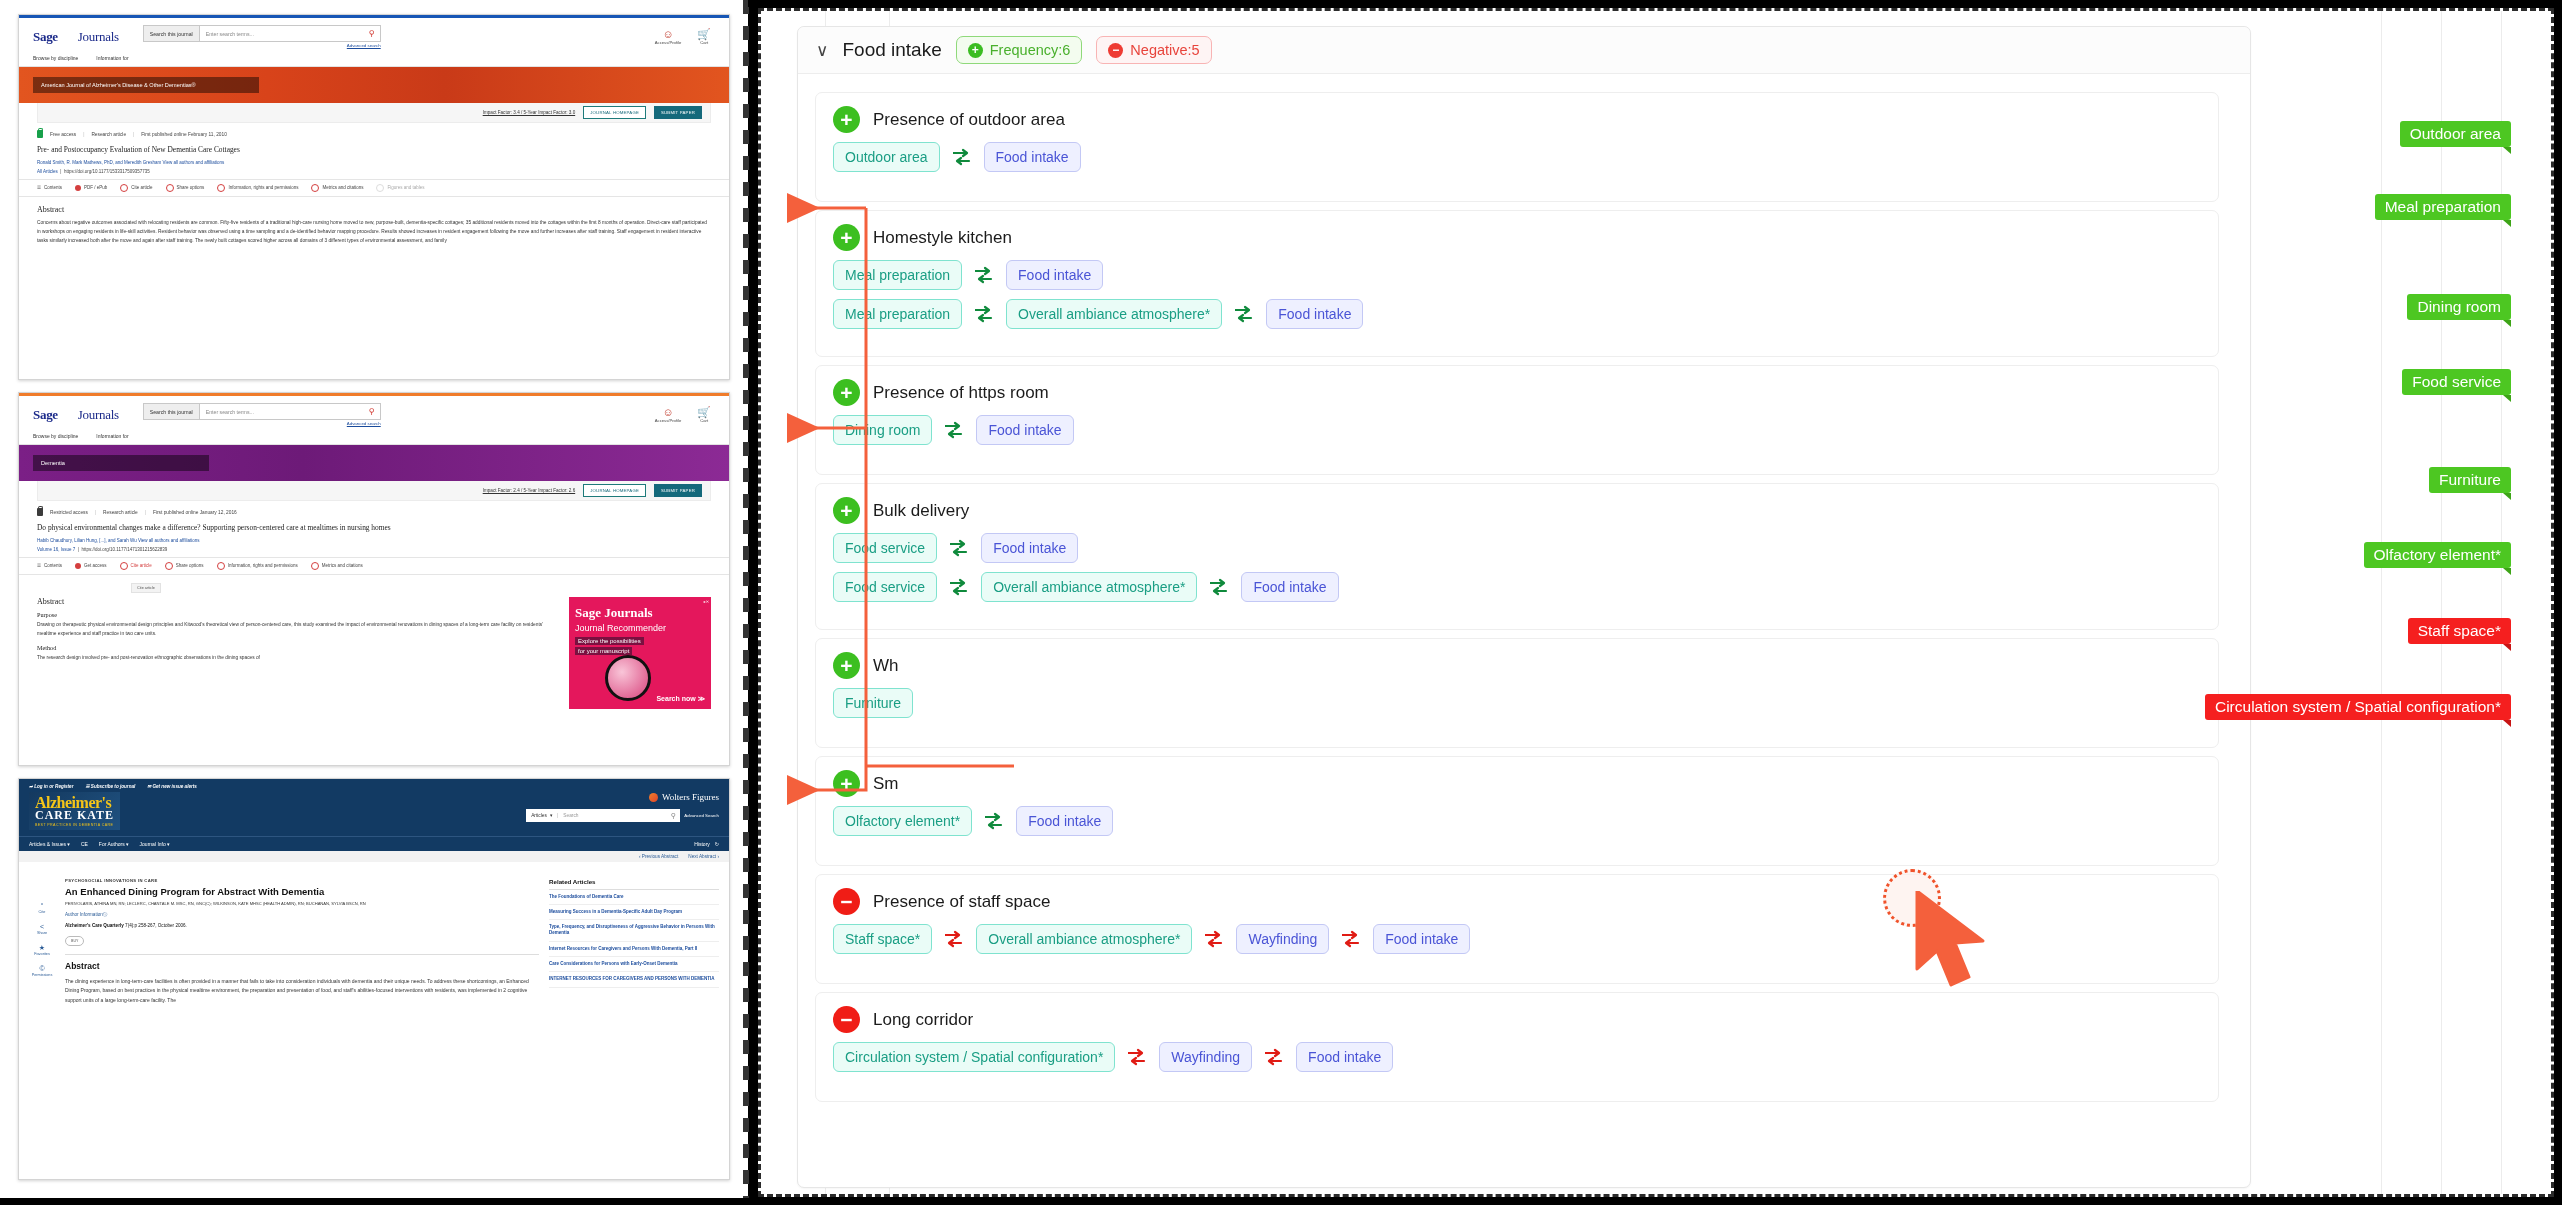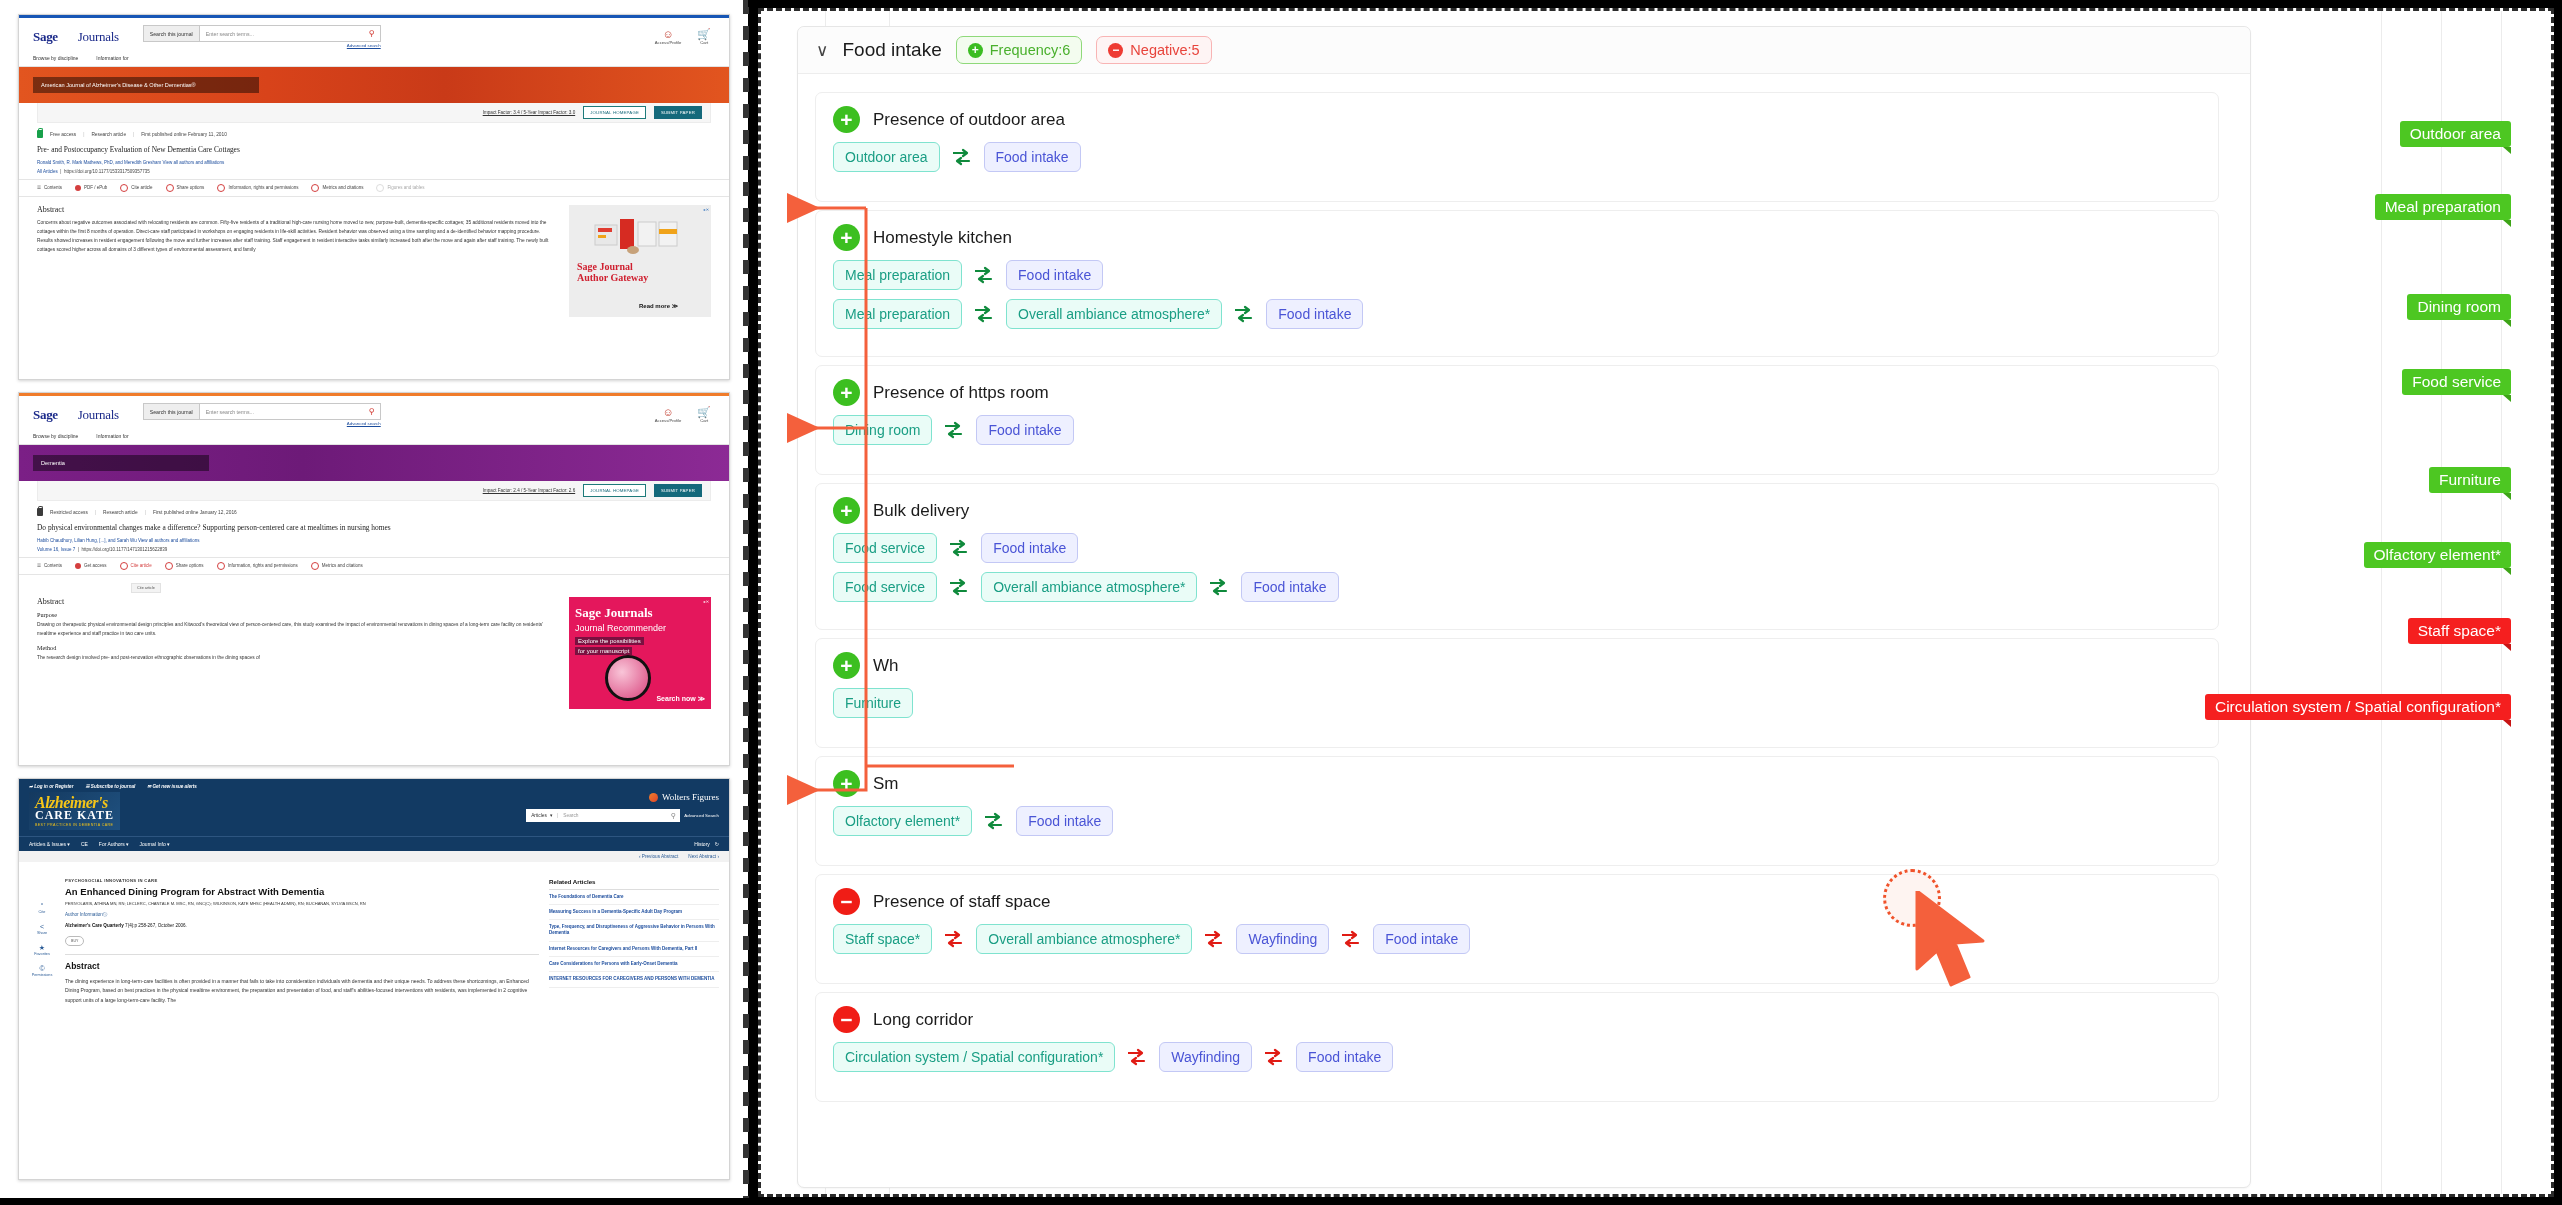--- a/index.html
+++ b/index.html
@@ -65,21 +65,21 @@
   .ad2 .t3{position:absolute;left:6px;top:40px;background:#7a1040;color:#fff;font-size:6px;padding:1px 3px;}
   .ad2 .t4{position:absolute;left:6px;top:50px;background:#7a1040;color:#fff;font-size:6px;padding:1px 3px;}
   .ad2 .t5{position:absolute;right:6px;bottom:6px;font-size:7px;font-weight:700;color:#fff;}
   .ad2 .mag{position:absolute;left:36px;bottom:8px;width:40px;height:40px;border-radius:50%;background:radial-gradient(circle at 35% 35%,#f9c5d8,#d8437c);border:3px solid #111;}
 
   
   .wk-top{background:#123a63;color:#fff;padding:5px 10px 0 10px;}
   .wk-util{display:flex;gap:12px;font-size:4.6px;font-style:italic;font-weight:700;align-items:center;}
   .wk-brandrow{display:flex;align-items:flex-start;justify-content:space-between;padding:3px 0 6px 0;}
   .acbox{background:linear-gradient(135deg,#14395f,#1f5180);padding:3px 6px;}
-  .ac1{font-family:"Liberation Serif",serif;font-weight:700;font-style:italic;font-size:16px;color:#f5c518;line-height:.95;letter-spacing:-.5px;}
+  .ac1{font-family:"Liberation Serif",serif;font-weight:700;font-size:16px;color:#f5c518;line-height:.95;letter-spacing:-.5px;}
   .ac2{font-family:"Liberation Serif",serif;font-weight:700;font-size:12px;color:#fff;line-height:.95;letter-spacing:1px;}
   .ac3{font-size:3.6px;color:#f5c518;letter-spacing:.4px;margin-top:1px;}
   .wk-logo{display:flex;align-items:center;gap:4px;font-family:"Liberation Serif",serif;font-size:9px;color:#fff;}
   .wk-dot{width:9px;height:9px;border-radius:50%;background:linear-gradient(135deg,#f07f2a,#e0452a);}
   .wk-searchwrap{display:flex;align-items:center;gap:4px;margin-top:7px;justify-content:flex-end;}
   .wk-search{display:flex;background:#fff;height:13px;align-items:center;}
   .wk-s1{font-size:4.8px;color:#333;padding:0 5px;border-right:1px solid #ddd;display:flex;gap:3px;align-items:center;}
   .wk-s2{width:98px;font-size:4.8px;color:#999;padding:0 5px;}
   .wk-s3{width:14px;text-align:center;color:#888;font-size:7px;}
   .wk-adv{font-size:4.4px;line-height:1.15;color:#fff;}
@@ -245,35 +245,20 @@
           </span>
         <span class="ti" style="color:#aaa">
             <i class="dot-o" style="border-color:#ddd"></i> 
             <span>Figures and tables</span>
           </span>
       </div>
       <div class="abs-wrap">
         <div class="abs-col">
           <div class="abs-h">Abstract</div>
           <div class="abs-p">Concerns about negative outcomes associated with relocating residents are common. Fifty-five residents of a traditional high-care nursing home moved to new, purpose-built, dementia-specific cottages; 35 additional residents moved into the cottages within the first 8 months of operation. Direct-care staff participated in workshops on engaging residents in life-skill activities. Resident behavior was observed using a time sampling and a de-identified behavior mapping procedure. Results showed increases in resident engagement following the move and further increases after staff training. Staff engagement in resident interactive tasks similarly increased both after the move and again after staff training. The newly built cottages scored higher across all domains of 3 different types of environmental assessment, and family</div>
-        </div>
-        <div class="ad ad1">
-          <div class="adx">▸✕</div>
-          <svg class="ad-m" viewBox="0 0 95 40">
-            <rect x="2" y="8" width="22" height="20" fill="#e8e8e8" stroke="#ccc"></rect>
-            <rect x="5" y="11" width="14" height="4" fill="#e03c31"></rect>
-            <rect x="5" y="18" width="8" height="3" fill="#f0a31a"></rect>
-            <rect x="27" y="2" width="14" height="30" fill="#d62b22"></rect>
-            <rect x="45" y="5" width="18" height="24" fill="#f2f2f2" stroke="#ccc"></rect>
-            <rect x="66" y="5" width="18" height="24" fill="#f2f2f2" stroke="#ccc"></rect>
-            <rect x="66" y="12" width="18" height="5" fill="#f0a31a"></rect>
-            <ellipse cx="40" cy="33" rx="6" ry="4" fill="#c7a27a"></ellipse>
-          </svg>
-          <div class="ad-t"><span>Sage Journal</span><br><span>Author Gateway</span></div>
-          <div class="ad-r">Read more ≫</div>
         </div>
       </div>
     </div>
   </div>
 
   <div class="shot" style="top:392px;height:372px;width:710px;">
     <div class="shot-inner">
       <div class="sage-top orange"></div>
       <div class="sage-head">
         <div class="sage-logo"><span>Sage</span><span class="thin">Journals</span></div>

